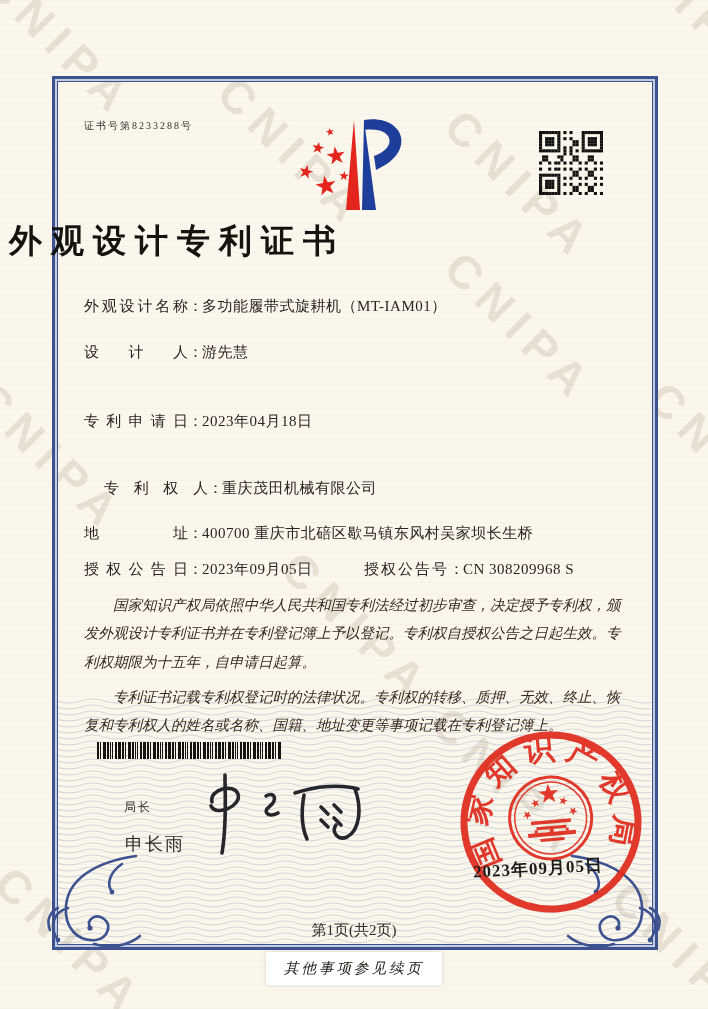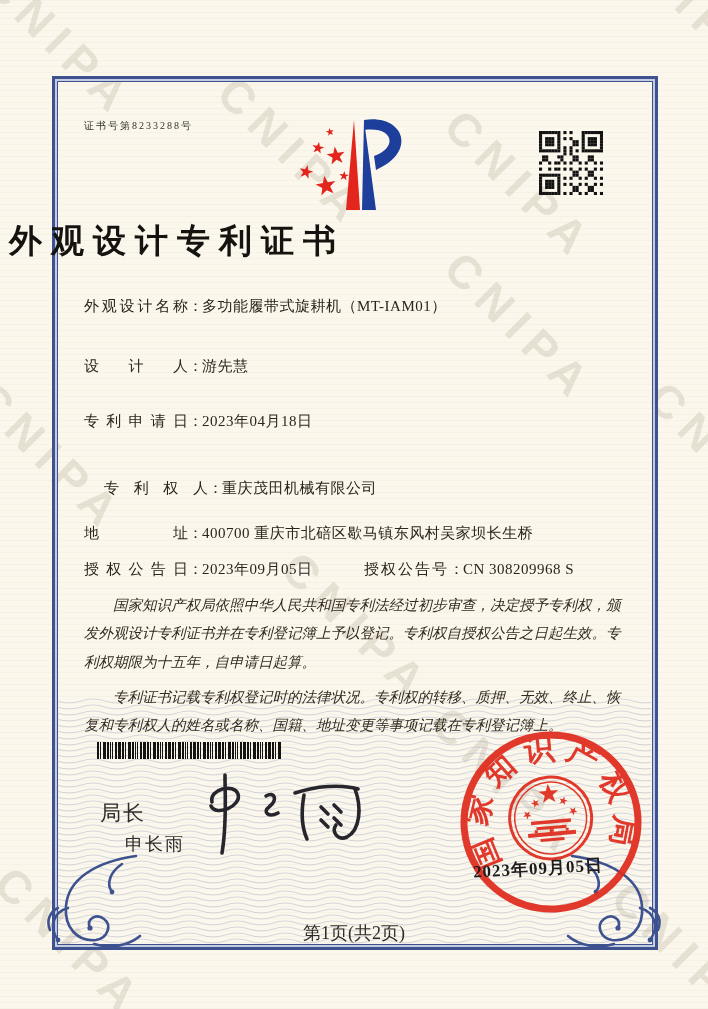--- a/index.html
+++ b/index.html
@@ -27,30 +27,30 @@
   .lab{display:inline-block;width:104px;text-align:justify;text-align-last:justify;}
   .colon{display:inline-block;width:14px;}
   .val{letter-spacing:.5px;}
   .row2{position:absolute;left:261px;top:0;}
   .lab2{letter-spacing:2px;margin-left:19px;}
   .paras{position:absolute;z-index:3;left:84px;top:591px;width:540px;font-size:14.5px;
     line-height:1.95;color:#332a1e;font-style:italic;}
   .paras p{margin:0;text-indent:2em;}
   .paras p + p{margin-top:7px;}
   .barcode{position:absolute;z-index:3;left:97px;top:742px;}
-  .sig-title{position:absolute;z-index:3;left:100px;top:799px;font-family:"Liberation Sans","DejaVu Sans",sans-serif;
-    font-size:21px;letter-spacing:2px;color:#2e2c28;}
+  .sig-title{position:absolute;z-index:3;left:124px;top:799px;font-family:"Liberation Sans","DejaVu Sans",sans-serif;
+    font-size:12px;letter-spacing:2px;color:#2e2c28;}
   .sig-name{position:absolute;z-index:3;left:125px;top:832px;font-family:Liberation Mono, monospace;
     font-size:18px;letter-spacing:2px;color:#2e2c28;}
   .signature{position:absolute;z-index:4;left:192px;top:768px;}
   .seal{position:absolute;z-index:5;left:456px;top:727px;width:190px;height:190px;transform:rotate(-5deg);}
   .seal-date{position:absolute;z-index:6;left:458px;top:857px;width:160px;text-align:center;
     font-size:17px;font-weight:bold;color:#1d1b1b;transform:rotate(-3deg);letter-spacing:1px;}
   .page-no{position:absolute;z-index:3;left:0;top:921px;width:708px;text-align:center;
-    font-size:18px;color:#2e2a24;}
+    font-size:15px;color:#2e2a24;}
   .cont-note{position:absolute;z-index:6;left:50%;top:952px;transform:translateX(-50%);
     background:#ffffff;padding:7px 18px;font-size:14.5px;font-style:italic;letter-spacing:3px;
     color:#26221c;white-space:nowrap;box-shadow:0 0 4px rgba(120,110,90,.25);}
 </style>
 </head>
 <body>
 
 <div class="page">
 
   <div id="wm-layer">
@@ -347,21 +347,21 @@
       <rect x="45.71" y="60.95" width="3.10" height="3.10" fill="#111"></rect>
       <rect x="54.86" y="60.95" width="3.10" height="3.10" fill="#111"></rect>
       <rect x="60.95" y="60.95" width="3.10" height="3.10" fill="#111"></rect>
     </svg>
 
   <h1 class="title">外观设计专利证书</h1>
 
   <div class="row" style="top:297px;">
     <span class="lab">外观设计名称</span><span class="colon">：</span><span class="val">多功能履带式旋耕机（MT-IAM01）</span>
   </div>
-  <div class="row" style="top:357px;">
+  <div class="row" style="top:343px;">
     <span class="lab">设计人</span><span class="colon">：</span><span class="val">游先慧</span>
   </div>
   <div class="row" style="top:412px;">
     <span class="lab">专利申请日</span><span class="colon">：</span><span class="val">2023年04月18日</span>
   </div>
   <div class="row" style="top:479px;margin-left:20px;">
     <span class="lab">专利权人</span><span class="colon">：</span><span class="val">重庆茂田机械有限公司</span>
   </div>
   <div class="row" style="top:524px;">
     <span class="lab">地址</span><span class="colon">：</span><span class="val">400700 重庆市北碚区歇马镇东风村吴家坝长生桥</span>
@@ -482,14 +482,15 @@
           <rect x="14" y="11" width="3" height="3"></rect>
           <rect x="-2" y="11" width="4" height="3"></rect>
         </g>
       </g>
     </g>
   </svg>
   <div class="seal-date">2023年09月05日</div>
 
   <div class="page-no">第1页(共2页)</div>
 
+  <div class="cont-note">其他事项参见续页</div>
 
 </div>
 
 </body></html>

